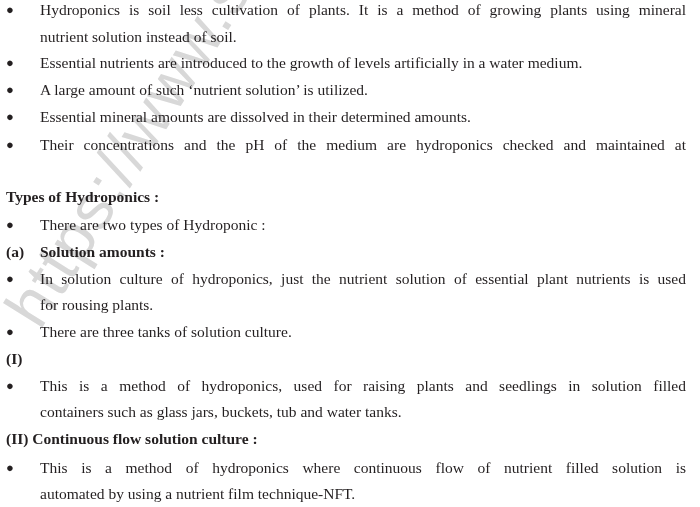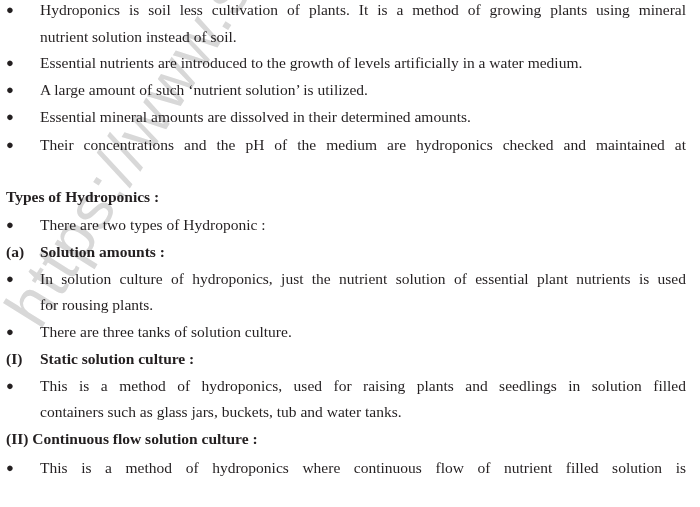--- a/index.html
+++ b/index.html
@@ -64,30 +64,32 @@
   </div>
   <div class="line" style="top:292px">
     <span class="text">for rousing plants.</span>
   </div>
   <div class="line" style="top:319px">
     <span class="bullet">●</span>
     <span class="text">There are three tanks of solution culture.</span>
   </div>
   <div class="line" style="top:346px">
     <span class="label">(I)</span>
-    <span class="htext">Static solution culture :</span>
   </div>
   <div class="line" style="top:373px">
     <span class="bullet">●</span>
     <span class="text just">This is a method of hydroponics, used for raising plants and seedlings in solution filled</span>
   </div>
   <div class="line" style="top:399px">
     <span class="text">containers such as glass jars, buckets, tub and water tanks.</span>
   </div>
   <div class="line" style="top:426px">
     <span class="heading">(II) Continuous flow solution culture :</span>
   </div>
   <div class="line" style="top:455px">
     <span class="bullet">●</span>
     <span class="text just">This is a method of hydroponics where continuous flow of nutrient filled solution is</span>
   </div>
+  <div class="line" style="top:481px">
+    <span class="text">automated by using a nutrient film technique-NFT.</span>
+  </div>
 
 </div>
 
 </body></html>

